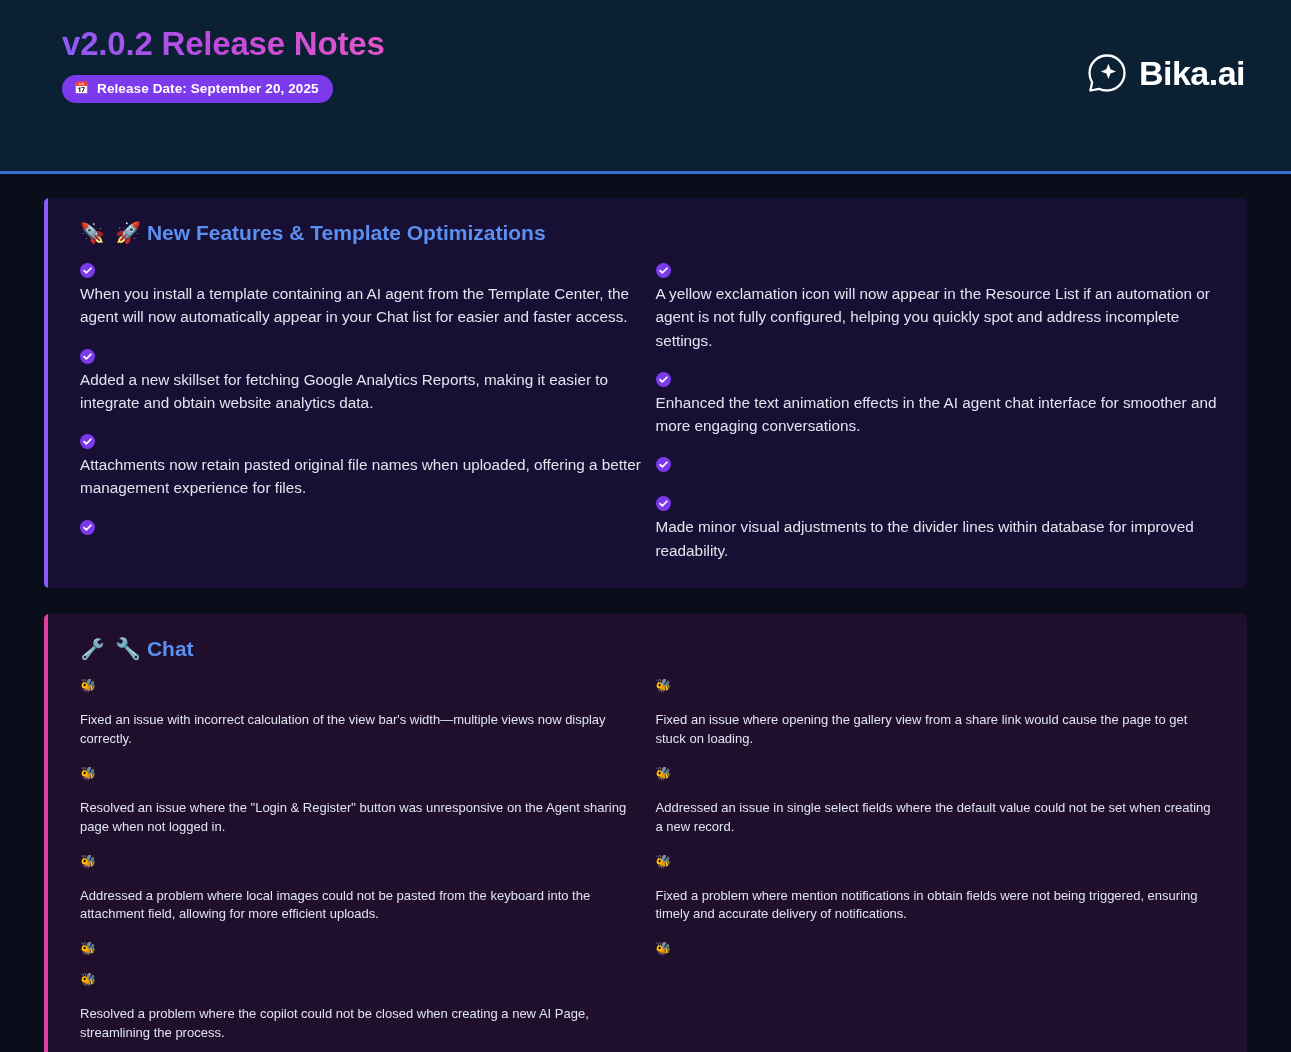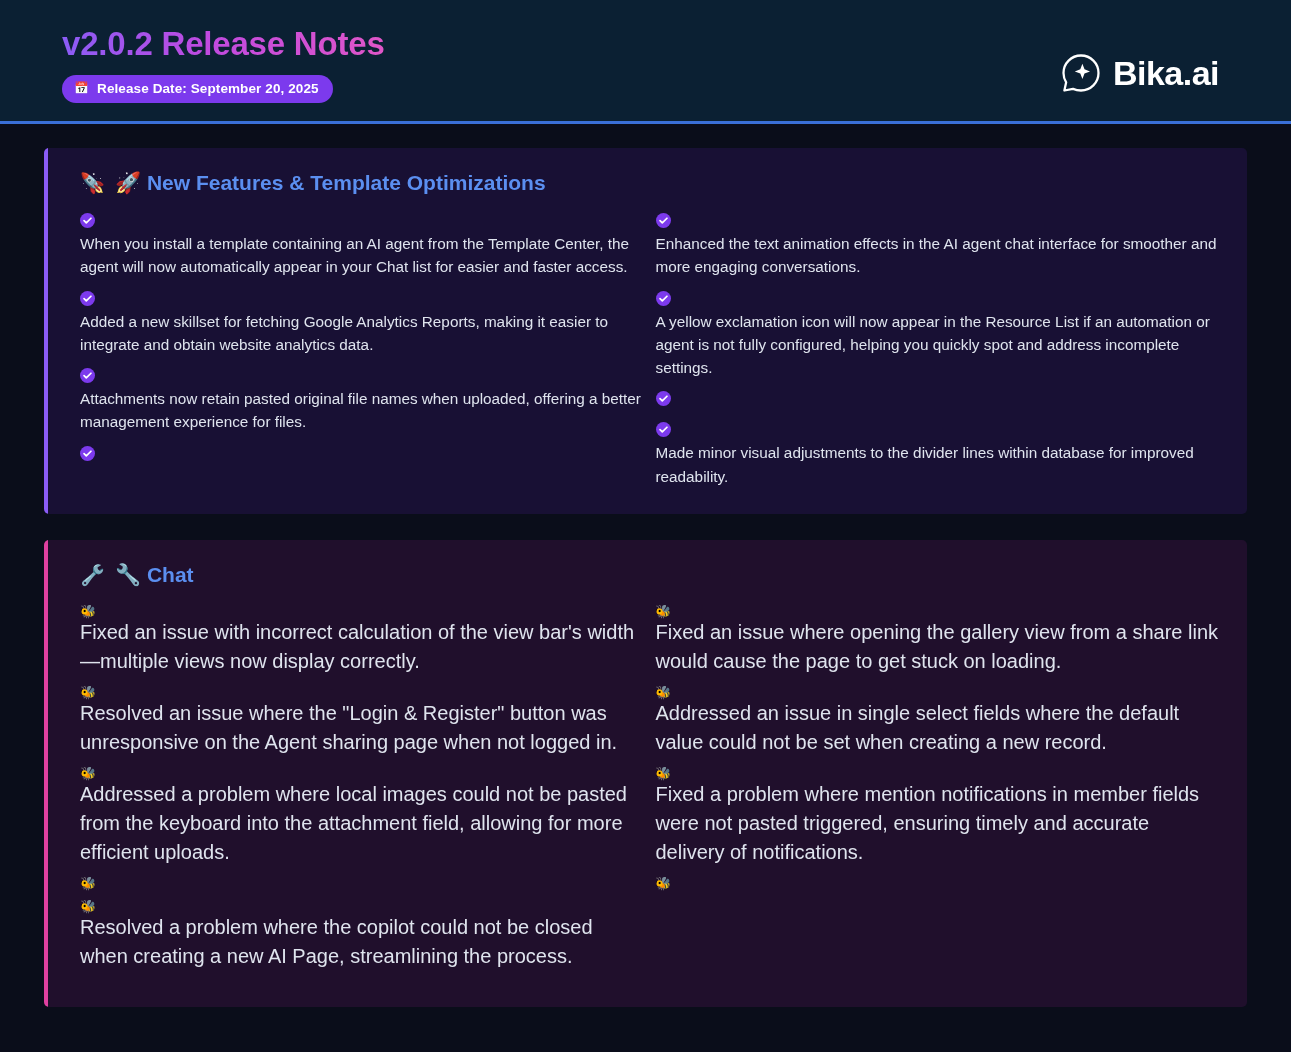--- a/index.html
+++ b/index.html
@@ -7,23 +7,23 @@
     margin: 0; padding: 0;
     width: 1291px; height: 1052px;
     background: #0a0d1a;
     font-family: "Liberation Sans", sans-serif;
   }
   body { overflow: hidden; }
 
   
   .header {
     position: relative;
-    height: 124px;
+    height: 174px;
     background: #0b2033;
-    padding: 26px 72px 0 62px;
+    padding: 26px 46px 0 62px;
     display: flex;
     align-items: flex-start;
     justify-content: space-between;
     border-bottom: 3px solid #3a6fd8;
   }
   .header-left { display: flex; flex-direction: column; gap: 12px; }
   .title {
     margin: 0;
     font-size: 33px;
     font-weight: bold;
@@ -99,40 +99,40 @@
     line-height: 1.2;
   }
   .sec-emoji { font-size: 20px; line-height: 1; }
   .sec-emoji.flip { transform: scaleX(-1); color: #8b5cf6; }
 
   .cols {
     display: grid;
     grid-template-columns: 1fr 1fr;
     column-gap: 12px;
   }
-  .col { display: flex; flex-direction: column; }
+  .col { display: flex; flex-direction: column; gap: 8px; }
 
   .item { margin-bottom: 12px; }
   .item:last-child { margin-bottom: 0; }
 
   .bullet-icon {
     display: block;
     margin-bottom: 4px;
     line-height: 1;
   }
   .check-svg { display: block; }
   .bug-emoji { font-size: 13px; line-height: 1; display: block; }
 
   .item-text {
     color: #dfe4ee;
     font-size: 15.3px;
     line-height: 1.52;
     margin: 0;
   }
-  .section-fixes .item-text { font-size: 20px; line-height: 1.45; }
+  .section-fixes .item-text { font-size: 13px; line-height: 1.45; margin-top: 19px; }
   .section-fixes .item { margin-bottom: 10px; }
 </style>
 </head>
 <body>
 
 <div class="header">
   <div class="header-left">
     <h1 class="title">v2.0.2 Release Notes</h1>
     <div class="date-badge">
       <span class="cal-icon">📅</span>
@@ -194,30 +194,30 @@
         </div>
       </div>
       <div class="col">
         <div class="item">
           <span class="bullet-icon">
             <svg class="check-svg" width="15" height="15" viewBox="0 0 16 16">
                 <circle cx="8" cy="8" r="8" fill="#7c3aed"></circle>
                 <path d="M4.3 8.2l2.4 2.4 5-5" fill="none" stroke="#ffffff" stroke-width="1.8" stroke-linecap="round" stroke-linejoin="round"></path>
               </svg>
           </span>
+          <p class="item-text">A yellow exclamation icon will now appear in the Resource List if an automation or agent is not fully configured, helping you quickly spot and address incomplete settings.</p>
+        </div>
+        <div class="item">
+          <span class="bullet-icon">
+            <svg class="check-svg" width="15" height="15" viewBox="0 0 16 16">
+                <circle cx="8" cy="8" r="8" fill="#7c3aed"></circle>
+                <path d="M4.3 8.2l2.4 2.4 5-5" fill="none" stroke="#ffffff" stroke-width="1.8" stroke-linecap="round" stroke-linejoin="round"></path>
+              </svg>
+          </span>
           <p class="item-text">Enhanced the text animation effects in the AI agent chat interface for smoother and more engaging conversations.</p>
-        </div>
-        <div class="item">
-          <span class="bullet-icon">
-            <svg class="check-svg" width="15" height="15" viewBox="0 0 16 16">
-                <circle cx="8" cy="8" r="8" fill="#7c3aed"></circle>
-                <path d="M4.3 8.2l2.4 2.4 5-5" fill="none" stroke="#ffffff" stroke-width="1.8" stroke-linecap="round" stroke-linejoin="round"></path>
-              </svg>
-          </span>
-          <p class="item-text">A yellow exclamation icon will now appear in the Resource List if an automation or agent is not fully configured, helping you quickly spot and address incomplete settings.</p>
         </div>
         <div class="item">
           <span class="bullet-icon">
             <svg class="check-svg" width="15" height="15" viewBox="0 0 16 16">
                 <circle cx="8" cy="8" r="8" fill="#7c3aed"></circle>
                 <path d="M4.3 8.2l2.4 2.4 5-5" fill="none" stroke="#ffffff" stroke-width="1.8" stroke-linecap="round" stroke-linejoin="round"></path>
               </svg>
           </span>
         </div>
         <div class="item">
@@ -264,21 +264,21 @@
         <div class="item">
           <span class="bug-emoji">🐝</span>
           <p class="item-text">Fixed an issue where opening the gallery view from a share link would cause the page to get stuck on loading.</p>
         </div>
         <div class="item">
           <span class="bug-emoji">🐝</span>
           <p class="item-text">Addressed an issue in single select fields where the default value could not be set when creating a new record.</p>
         </div>
         <div class="item">
           <span class="bug-emoji">🐝</span>
-          <p class="item-text">Fixed a problem where mention notifications in member fields were not pasted triggered, ensuring timely and accurate delivery of notifications.</p>
+          <p class="item-text">Fixed a problem where mention notifications in obtain fields were not being triggered, ensuring timely and accurate delivery of notifications.</p>
         </div>
         <div class="item">
           <span class="bug-emoji">🐝</span>
         </div>
       </div>
     </div>
   </div>
 
 </div>
 

